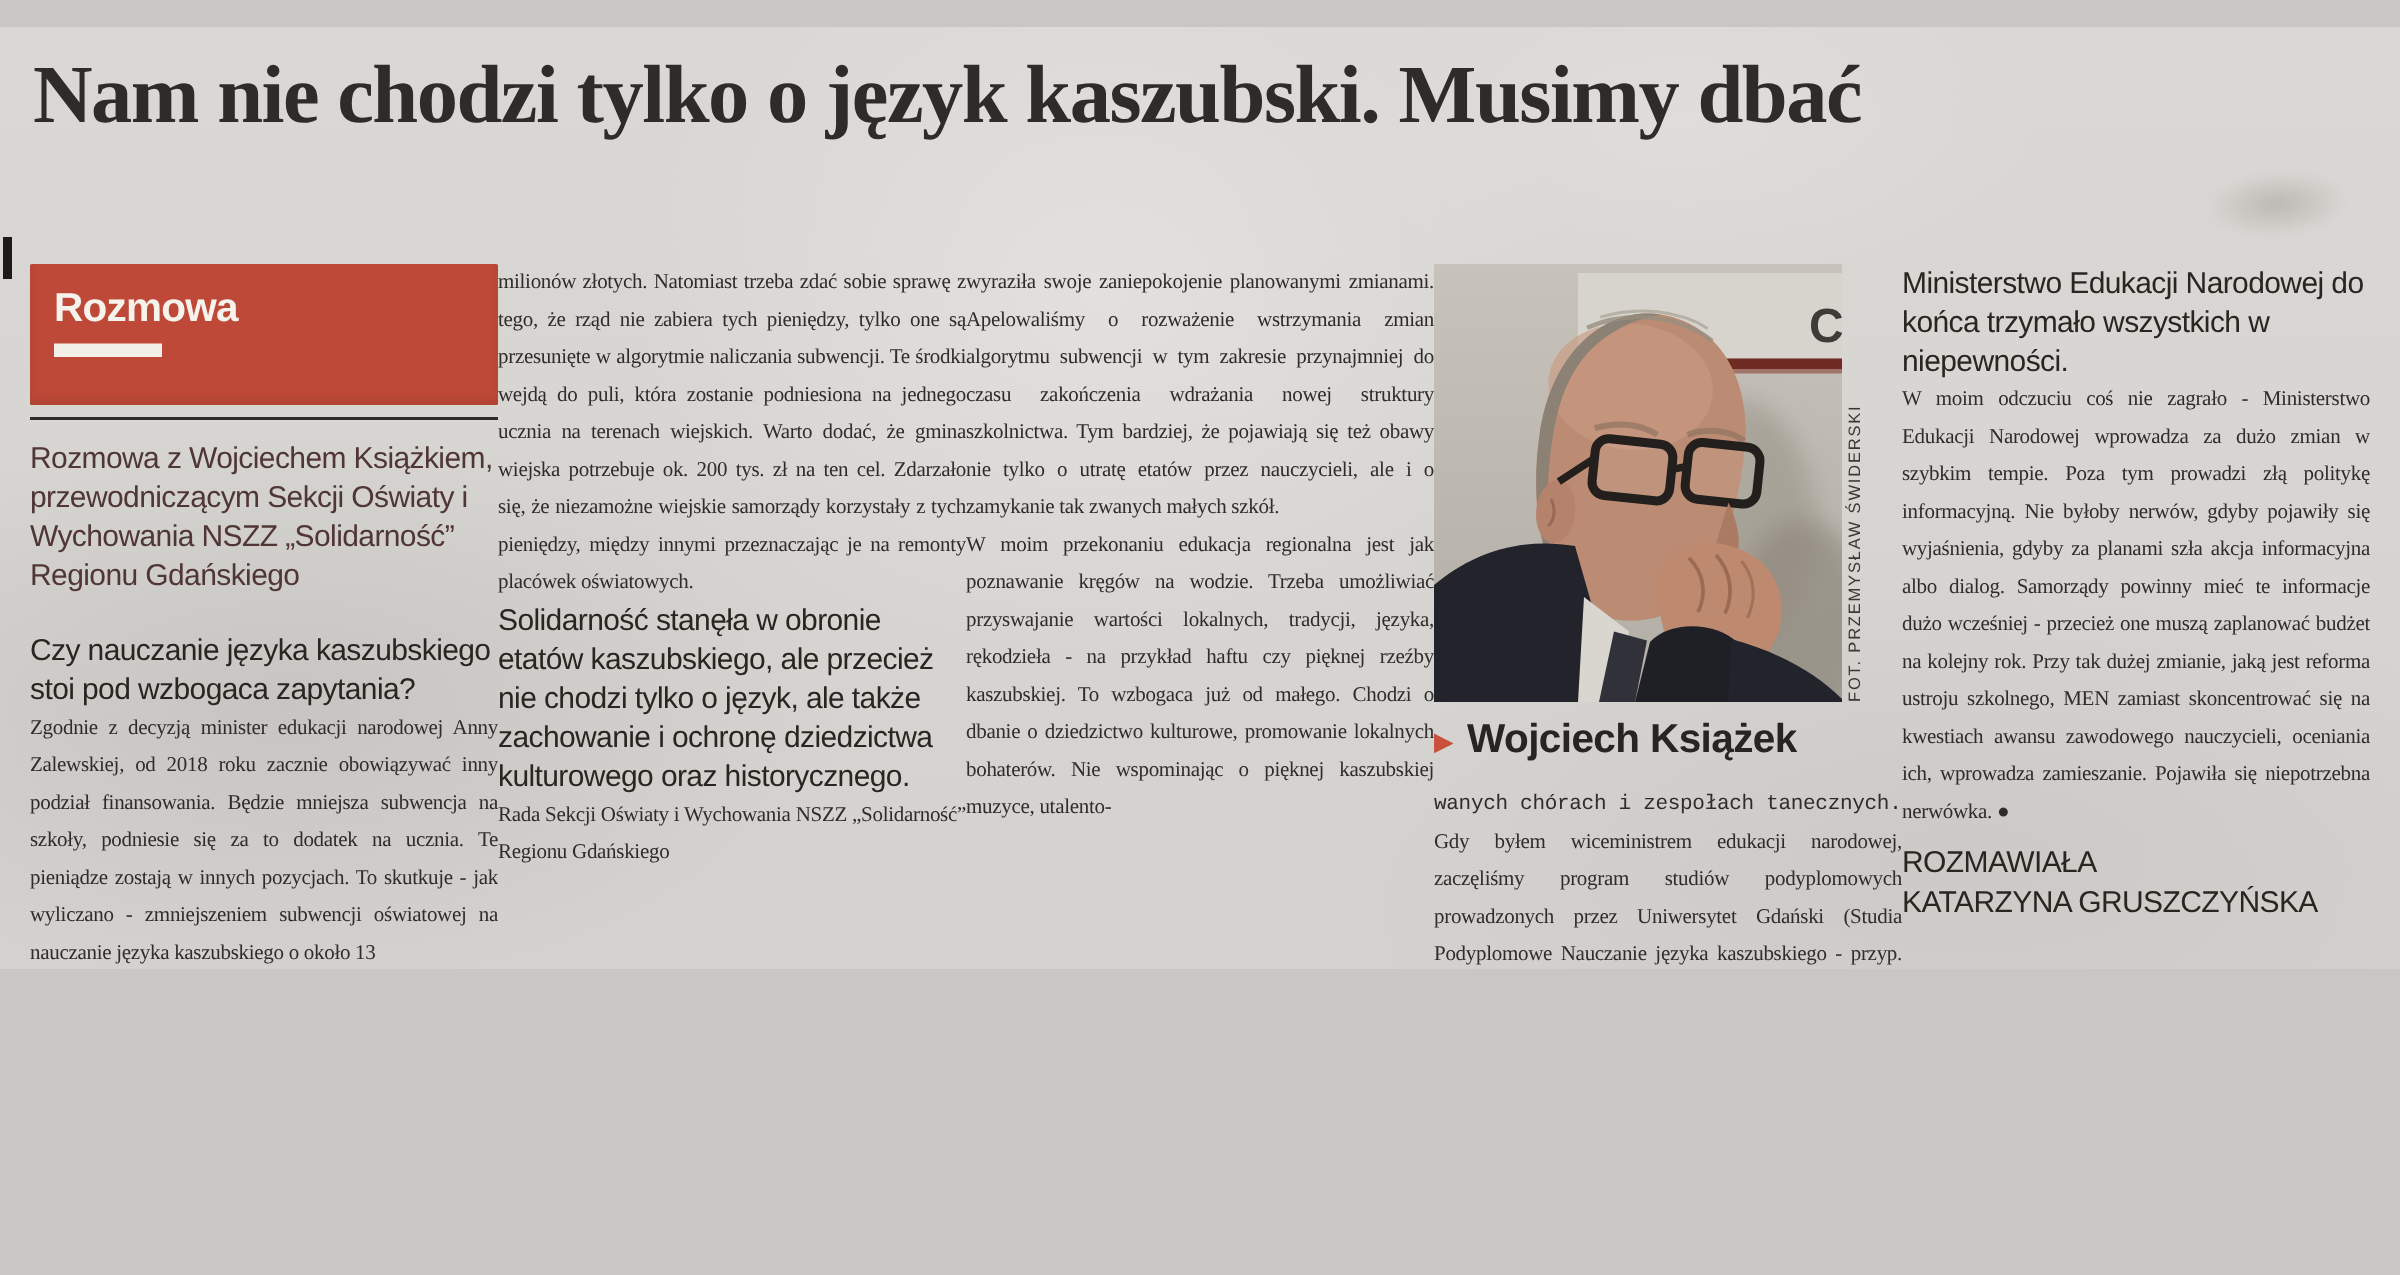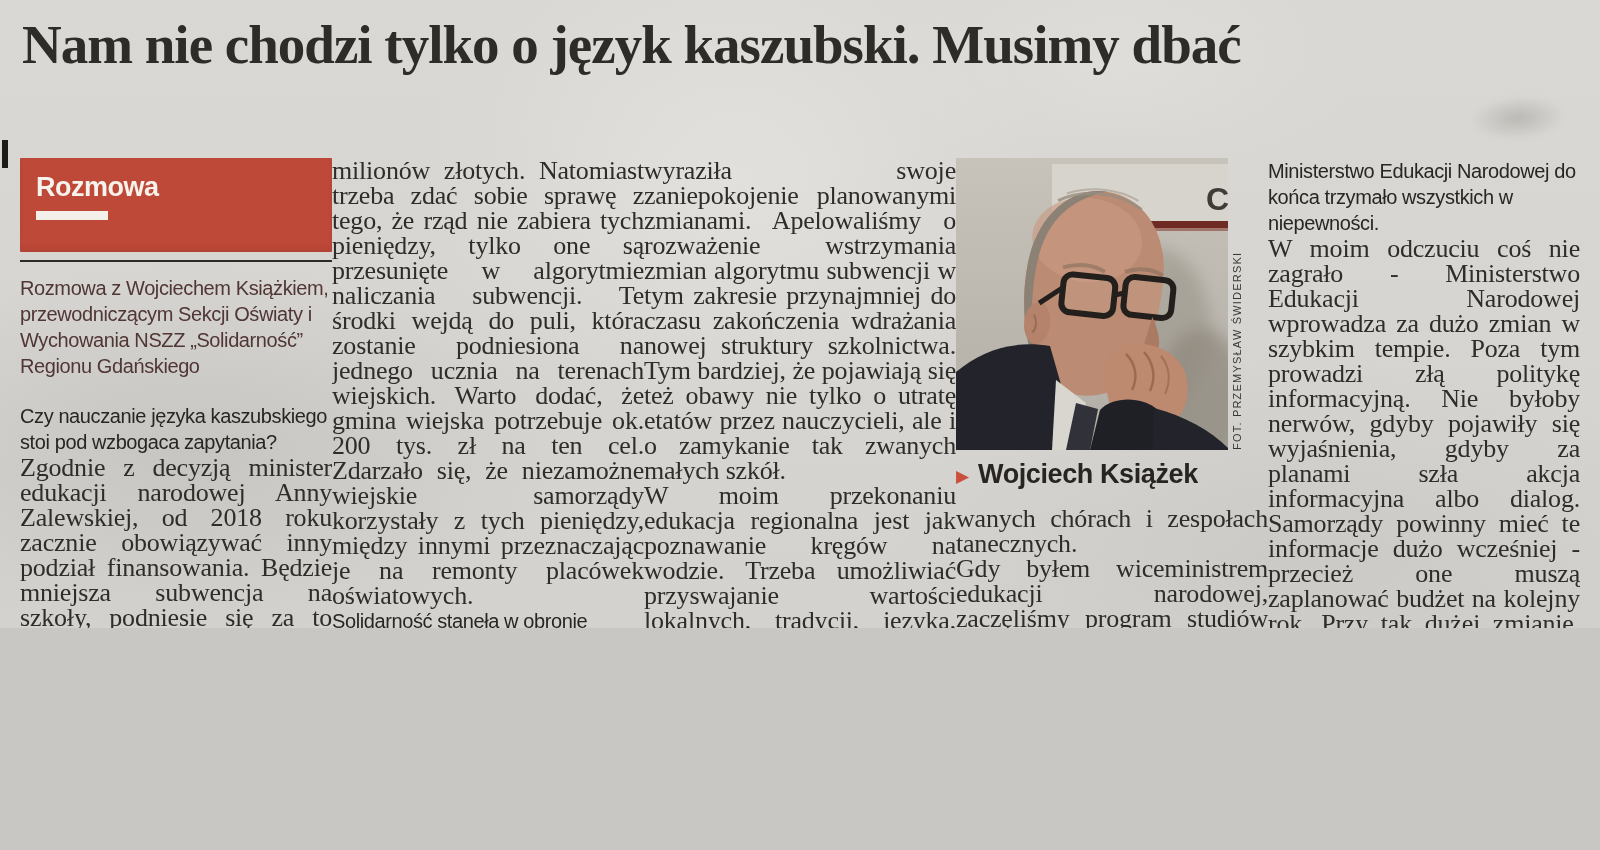--- a/index.html
+++ b/index.html
@@ -6,39 +6,40 @@
   .page{
     position:relative;width:1600px;height:628px;overflow:hidden;
     background:
       radial-gradient(ellipse 600px 300px at 12% 72%, rgba(186,185,181,.55), transparent 62%),
       radial-gradient(ellipse 520px 420px at 46% 28%, rgba(232,231,228,.6), transparent 60%),
       radial-gradient(ellipse 700px 320px at 82% 88%, rgba(192,191,188,.45), transparent 60%),
       radial-gradient(ellipse 400px 200px at 70% 10%, rgba(228,227,224,.5), transparent 60%),
       linear-gradient(#d9d8d4,#d3d2ce);
     font-family:"Liberation Serif","DejaVu Serif",serif;
     color:#2f2c29;
+    margin-top:18px;
   }
   .headline{
     position:absolute;left:22px;top:14px;width:1460px;
     font-family:"Liberation Serif","DejaVu Serif",serif;
     font-weight:700;font-size:55px;line-height:61px;letter-spacing:-1px;
     color:#2e2c29;
   }
   .print-tick{position:absolute;left:2px;top:140px;width:6px;height:28px;background:#1c1b1a;}
   .smudge{position:absolute;right:34px;top:96px;width:96px;height:44px;
     background:radial-gradient(ellipse,rgba(118,116,110,.30),transparent 70%);
     filter:blur(2px);transform:rotate(-4deg);}
   .cols{
     position:absolute;left:20px;top:158px;width:1560px;height:690px;
     display:grid;grid-template-columns:repeat(5,1fr);
   }
   .col{overflow:hidden;}
   .col p{margin:0;}
   .body{
-    font-size:26px;line-height:25px;text-align:justify;
+    font-size:14px;line-height:25px;text-align:justify;
     letter-spacing:-0.2px;color:#2f2c29;
   }
   .sans-bold{
     font-family:"Liberation Sans","DejaVu Sans",sans-serif;
     font-weight:400;font-size:20px;line-height:26px;letter-spacing:-0.4px;
     color:#29२622;color:#292622;text-align:left;
   }
   .lede{margin-top:13px !important;color:#503634;}
   .question{margin-top:24px !important;}
   .kicker-box{
@@ -61,21 +62,21 @@
     font-family:"Liberation Sans","DejaVu Sans",sans-serif;
     font-size:11px;letter-spacing:1.2px;color:#3a3834;
     display:flex;align-items:center;
   }
   .caption{margin-top:9px !important;display:flex;align-items:baseline;gap:9px;}
   .caption .tri{color:#c8503c;font-size:17px;line-height:1;transform:translateY(-1px);}
   .caption .cap-text{
     font-family:"Liberation Sans","DejaVu Sans",sans-serif;
     font-weight:700;font-size:27px;letter-spacing:-0.4px;color:#272422;
   }
-  .col4-body1{margin-top:16px !important;}
+  .col4-body1{margin-top:16px !important;font-family:Liberation Mono, monospace;}
   .byline{margin-top:8px !important;line-height:27px;}
 </style>
 </head>
 <body>
 
 <div class="page">
 
   <div class="headline">
     <span>Nam nie chodzi tylko o język kaszubski. Musimy dbać</span><br>
   </div>

